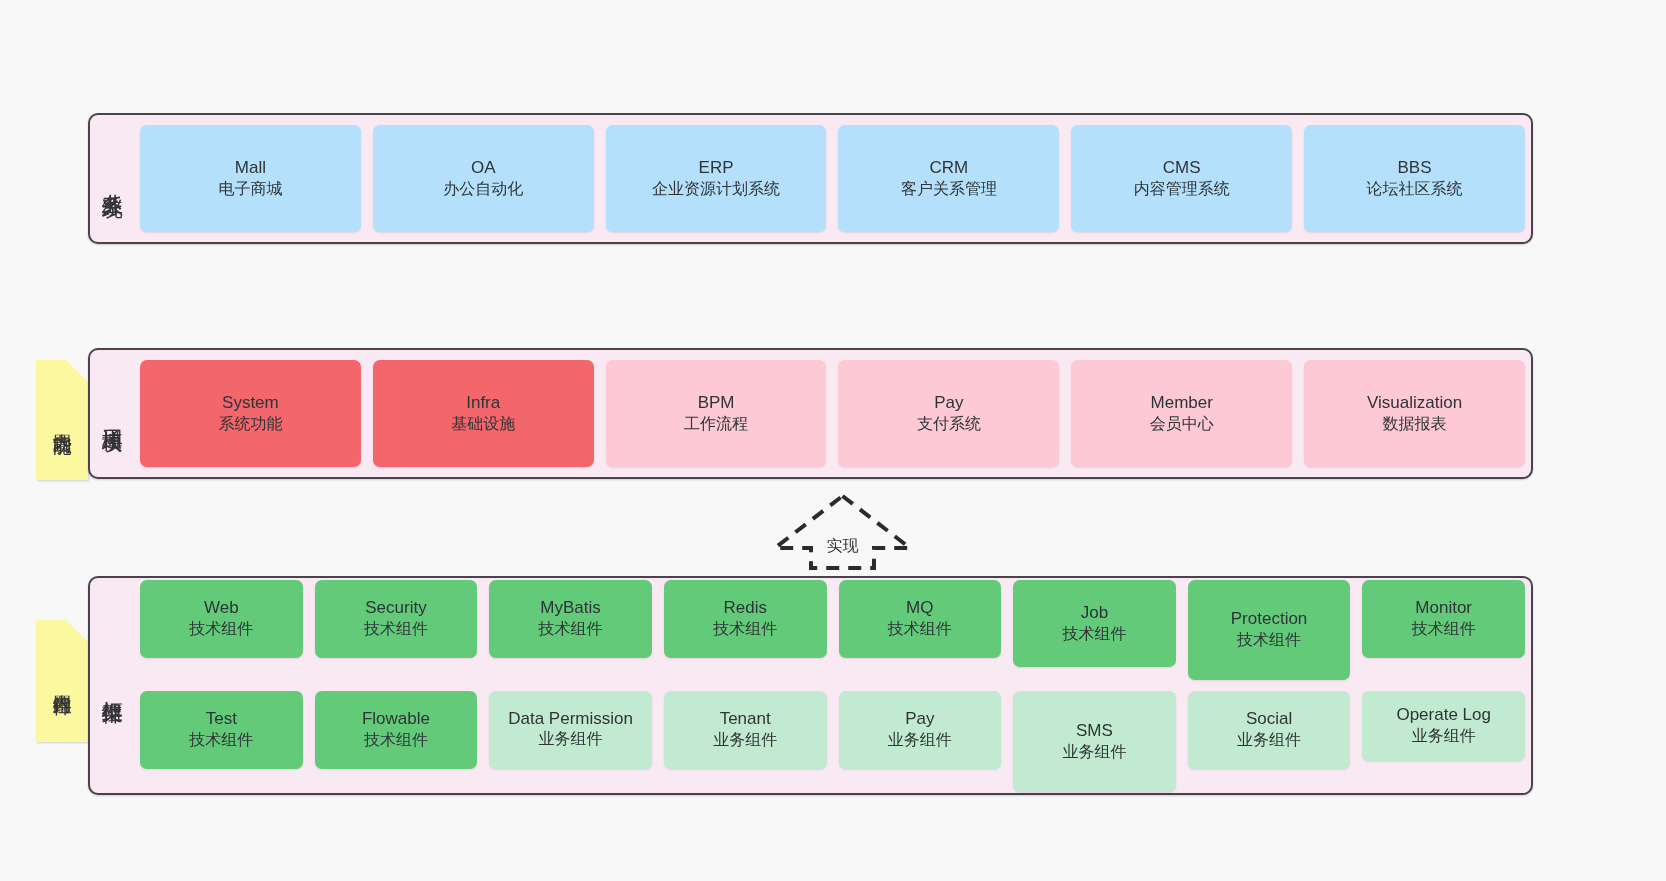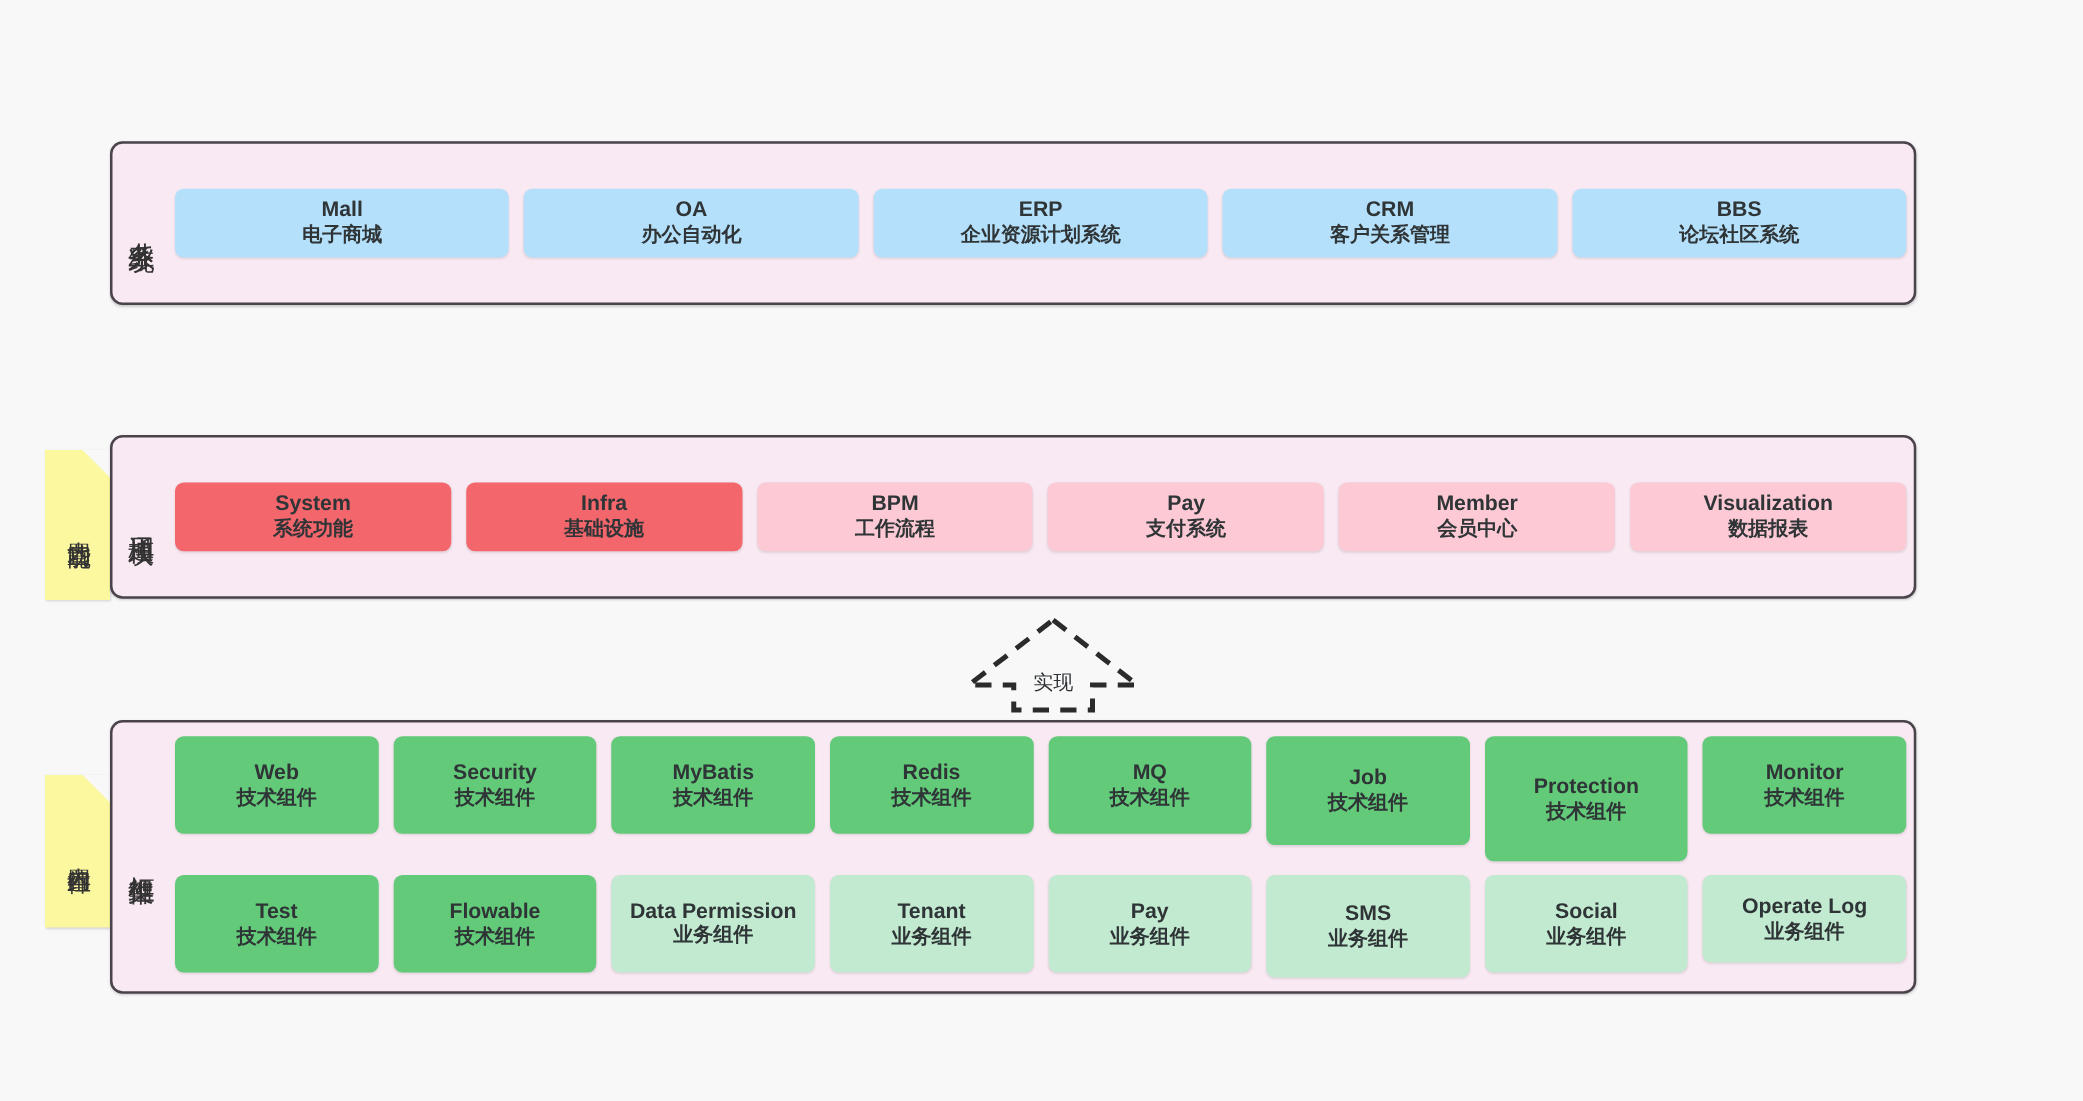--- a/index.html
+++ b/index.html
@@ -37,24 +37,22 @@
     writing-mode: vertical-rl;
     text-orientation: upright;
     letter-spacing: 1px;
     color: #333;
     padding: 4px 0;
   }
 
   .layer-body {
     flex: 1 1 auto;
     display: flex;
-    align-items: center;
     gap: 12px;
     padding: 10px 6px 10px 6px;
-    font-weight: bold;
   }
 
   .layer-body.two-rows {
     flex-direction: column;
     gap: 11px;
     justify-content: center;
   }
   .grid-row { display: flex; gap: 12px; width: 100%; }
 
   
@@ -146,20 +144,24 @@
       </div>
       <div class="card c-blue">
         <span class="en">ERP</span>
         <span class="cn">企业资源计划系统</span>
       </div>
       <div class="card c-blue">
         <span class="en">CRM</span>
         <span class="cn">客户关系管理</span>
       </div>
       <div class="card c-blue">
+        <span class="en">CMS</span>
+        <span class="cn">内容管理系统</span>
+      </div>
+      <div class="card c-blue">
         <span class="en">BBS</span>
         <span class="cn">论坛社区系统</span>
       </div>
     </div>
   </div>
 
 
   <div class="note" style="left:36px; top:360px; height:120px;">
     <span>内置功能</span>
     <span class="note-fold"></span>
@@ -260,21 +262,21 @@
           <span class="cn">业务组件</span>
         </div>
         <div class="card c-green-light" style="height:78px;">
           <span class="en">Tenant</span>
           <span class="cn">业务组件</span>
         </div>
         <div class="card c-green-light" style="height:78px;">
           <span class="en">Pay</span>
           <span class="cn">业务组件</span>
         </div>
-        <div class="card c-green-light" style="height:82px;">
+        <div class="card c-green-light" style="height:101px;">
           <span class="en">SMS</span>
           <span class="cn">业务组件</span>
         </div>
         <div class="card c-green-light" style="height:78px;">
           <span class="en">Social</span>
           <span class="cn">业务组件</span>
         </div>
         <div class="card c-green-light" style="height:70px;">
           <span class="en">Operate Log</span>
           <span class="cn">业务组件</span>

